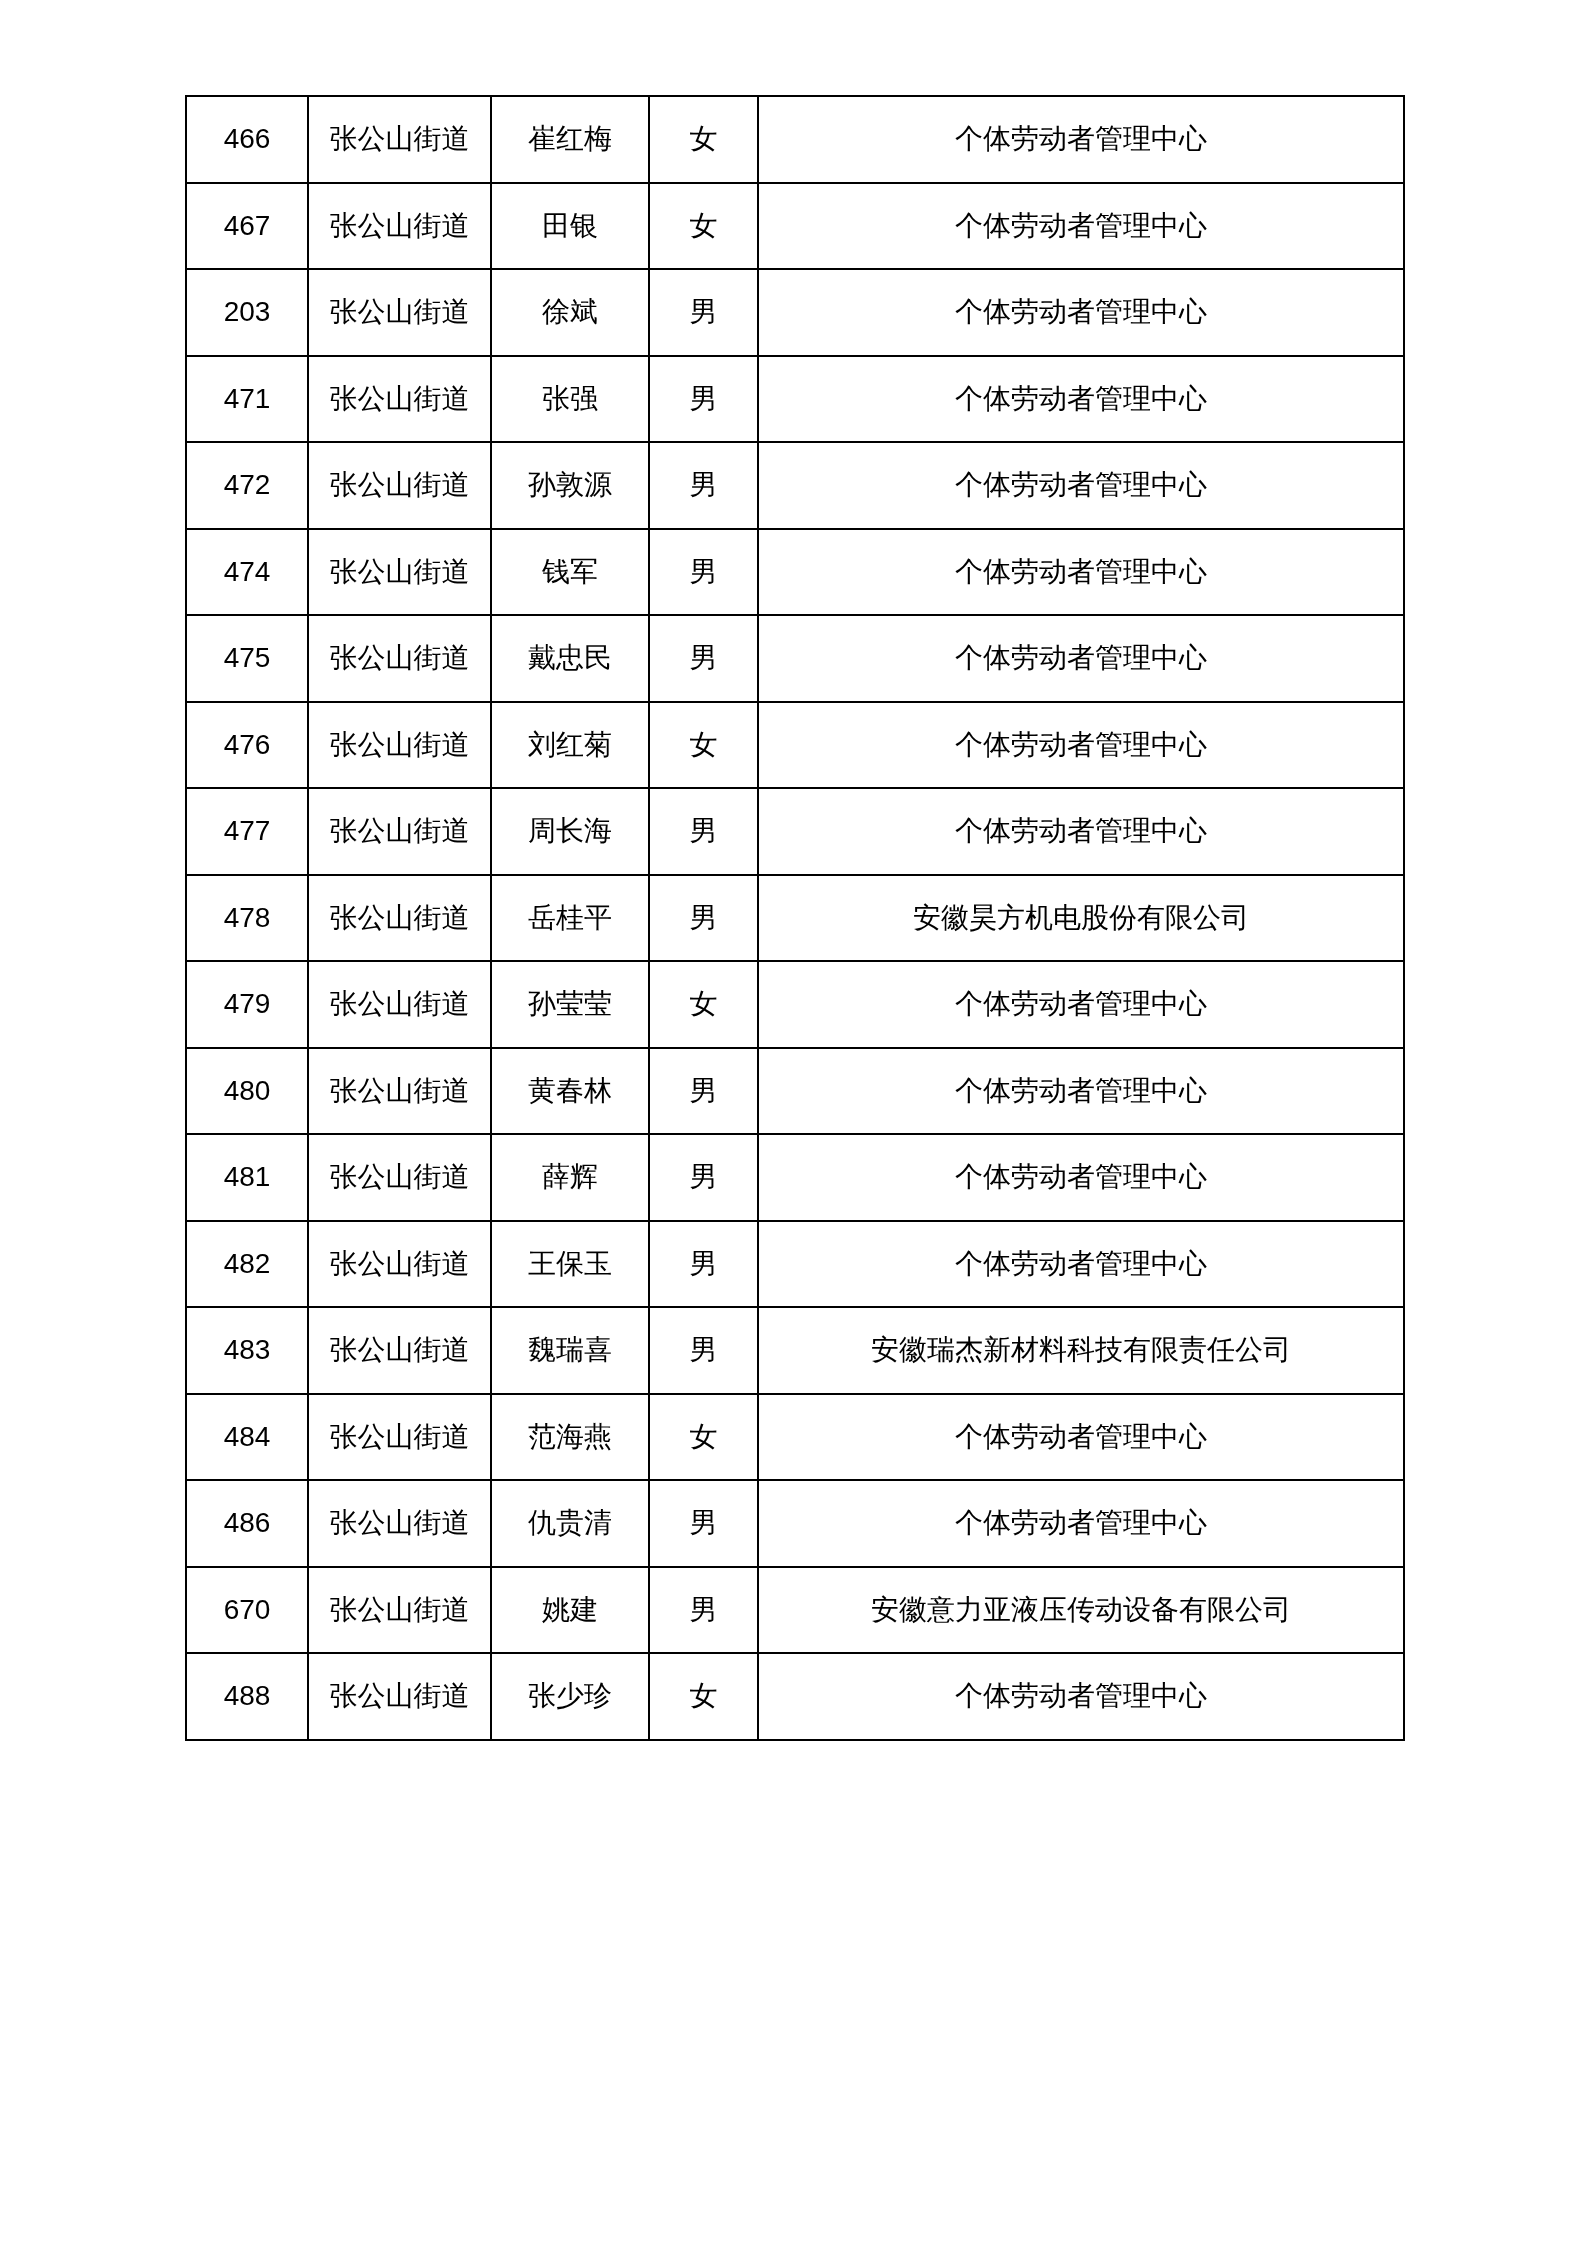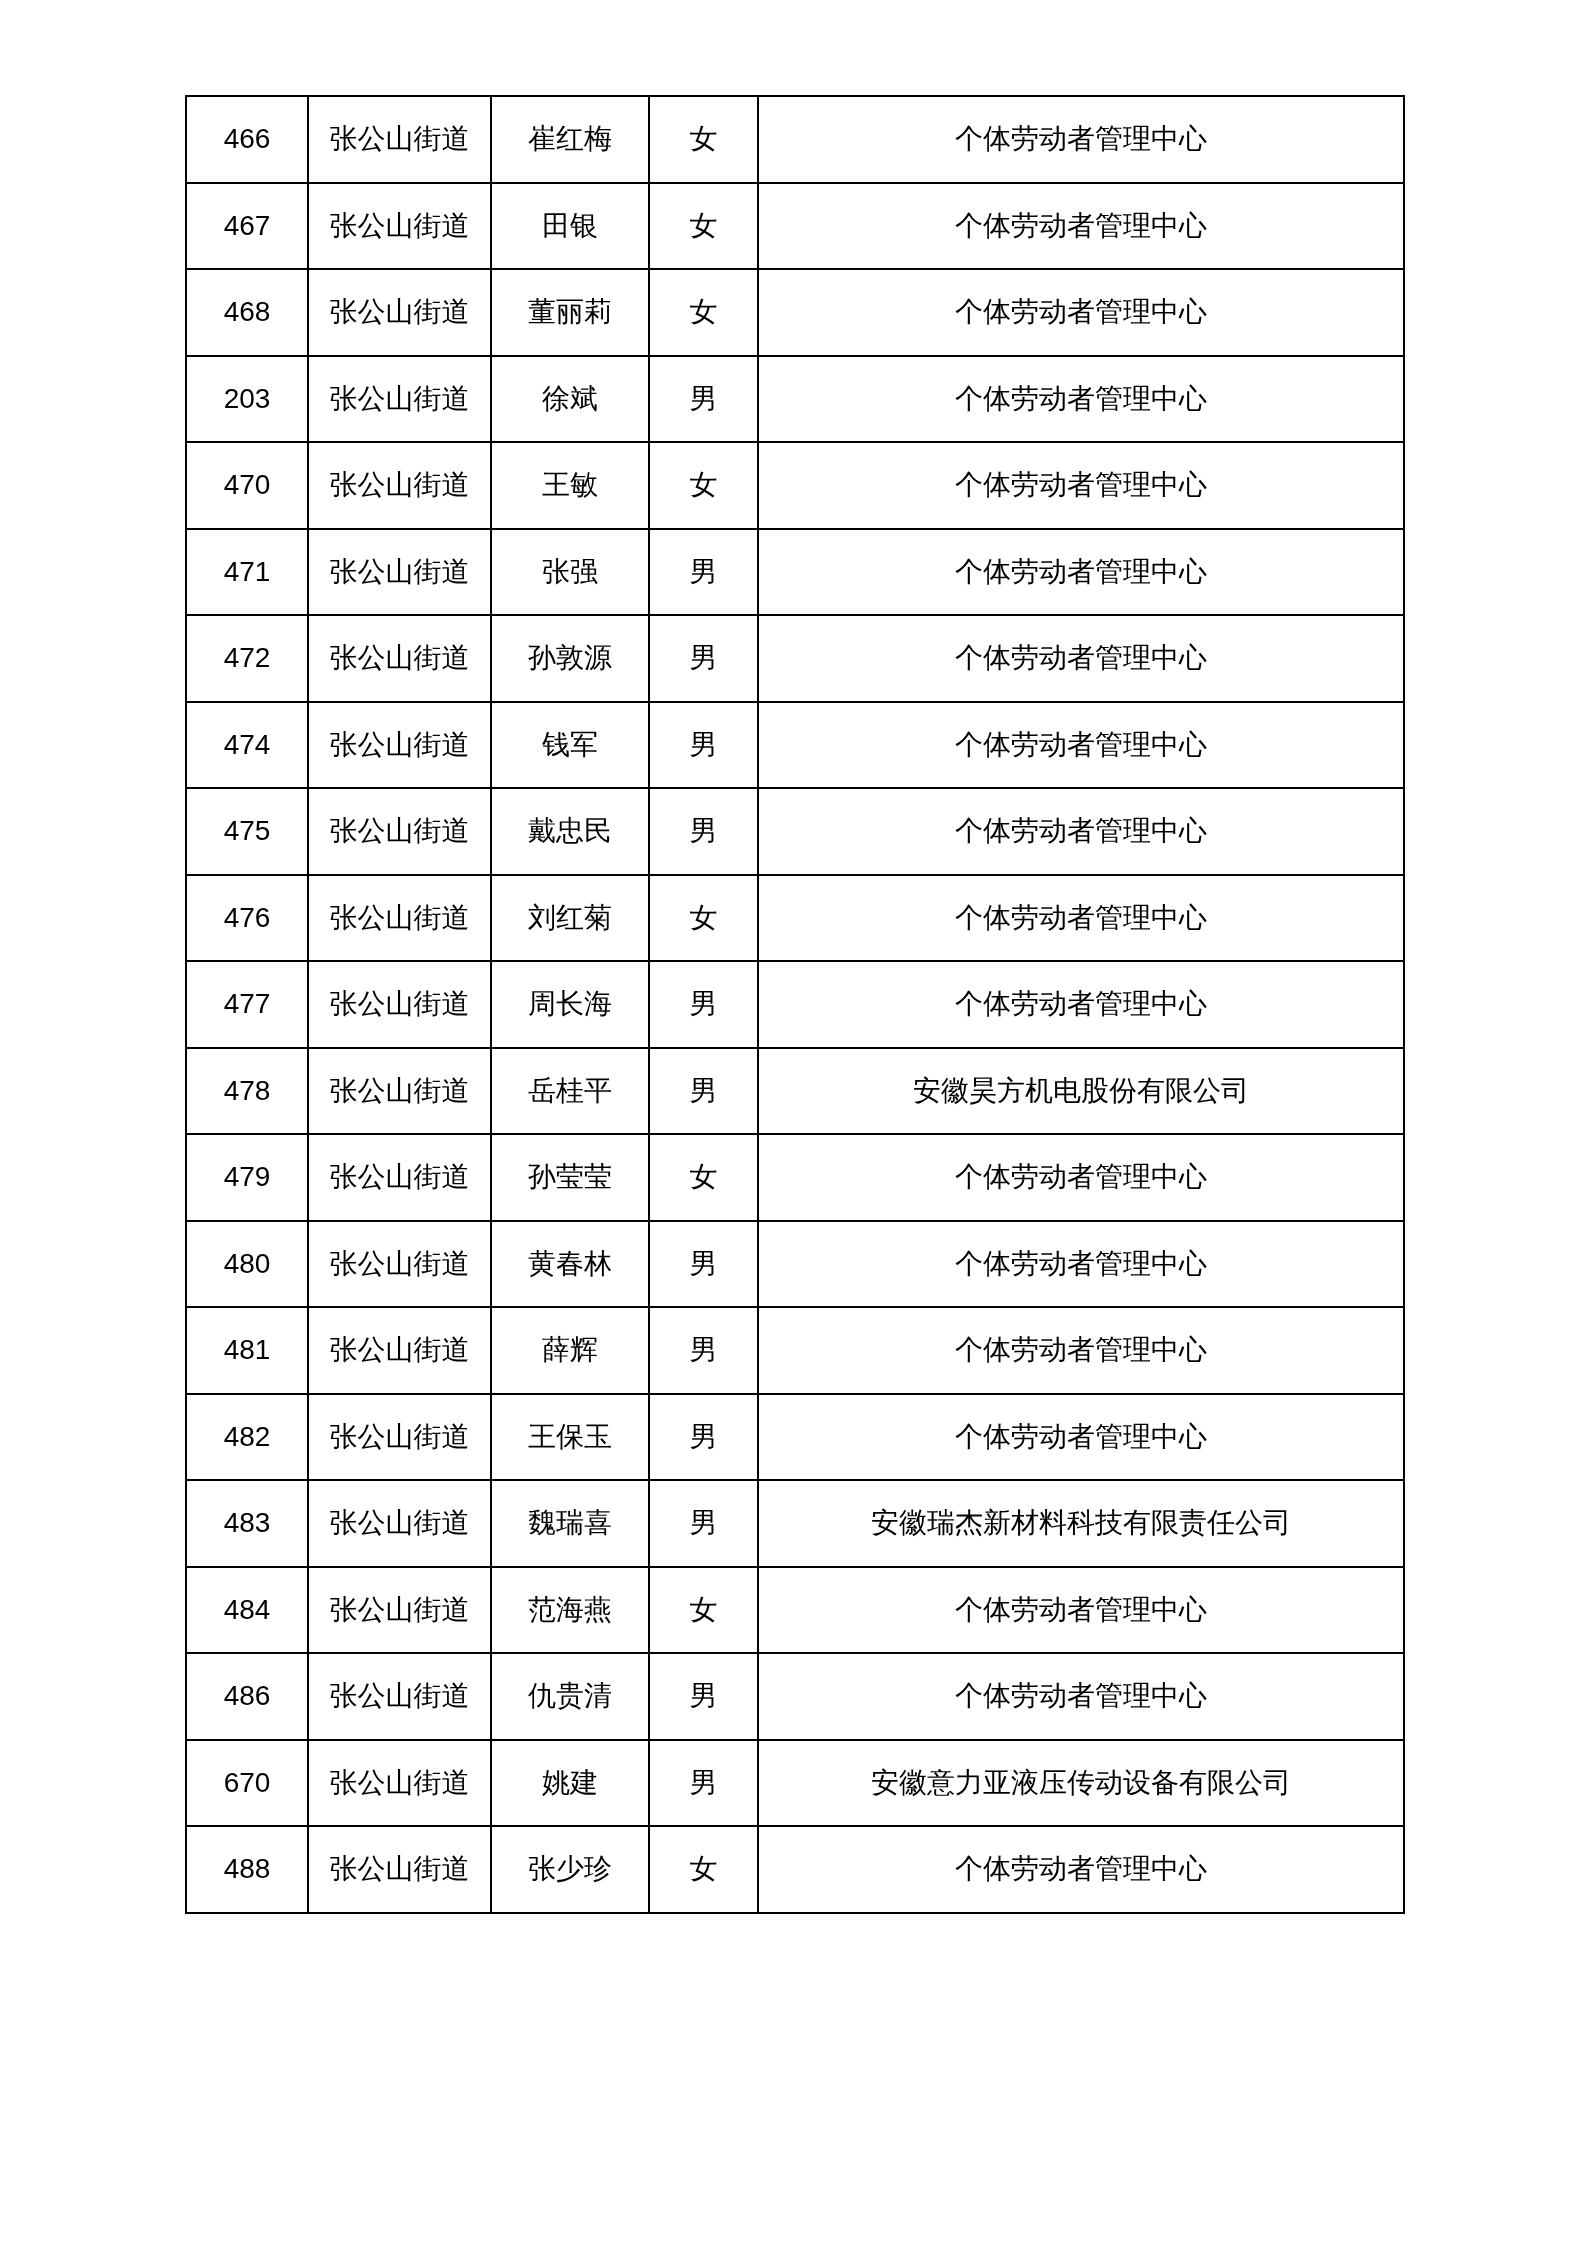--- a/index.html
+++ b/index.html
@@ -65,38 +65,24 @@
           <td>个体劳动者管理中心</td>
         </tr>
         <tr>
           <td>467</td>
           <td>张公山街道</td>
           <td>田银</td>
           <td>女</td>
           <td>个体劳动者管理中心</td>
         </tr>
         <tr>
-          <td>468</td>
-          <td>张公山街道</td>
-          <td>董丽莉</td>
-          <td>女</td>
-          <td>个体劳动者管理中心</td>
-        </tr>
-        <tr>
           <td>203</td>
           <td>张公山街道</td>
           <td>徐斌</td>
           <td>男</td>
-          <td>个体劳动者管理中心</td>
-        </tr>
-        <tr>
-          <td>470</td>
-          <td>张公山街道</td>
-          <td>王敏</td>
-          <td>女</td>
           <td>个体劳动者管理中心</td>
         </tr>
         <tr>
           <td>471</td>
           <td>张公山街道</td>
           <td>张强</td>
           <td>男</td>
           <td>个体劳动者管理中心</td>
         </tr>
         <tr>

